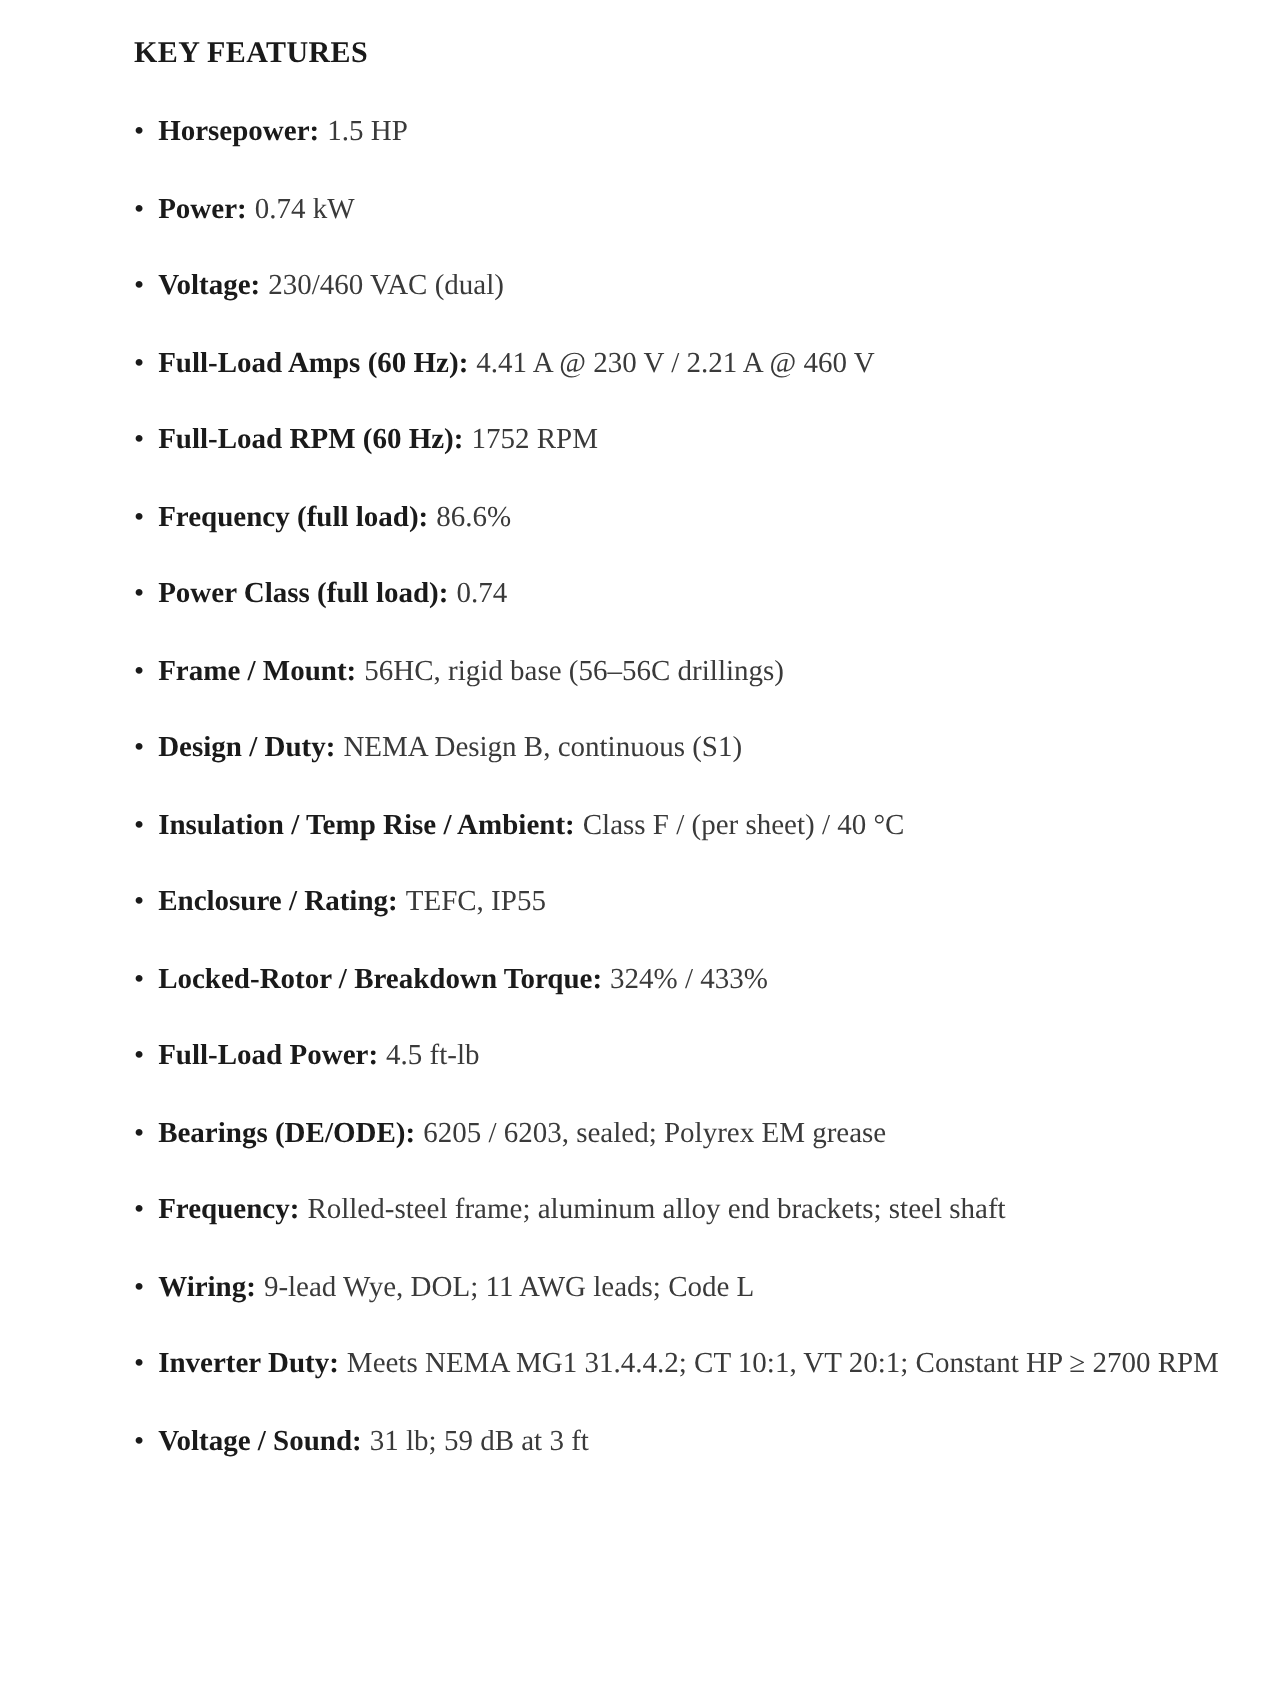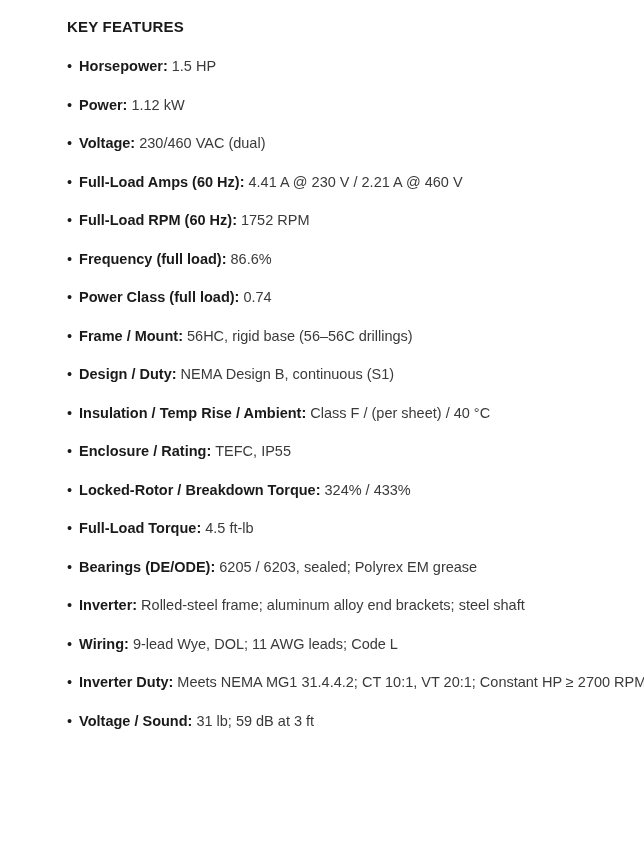--- a/index.html
+++ b/index.html
@@ -12,20 +12,21 @@
   body{
     width:644px;height:849px;
     background:var(--c-bg);
     font-family:"Liberation Sans", sans-serif;
     overflow:hidden;
   }
   .page{
     box-sizing:border-box;
     width:524px;height:849px;
     padding:19px 20px 0 67px;
+    font-family:Liberation Serif, serif;
   }
   .heading{
     font-size:15px;
     font-weight:700;
     color:var(--c-heading);
     line-height:16px;
     letter-spacing:.2px;
   }
   .features{
     margin-top:21px;
@@ -53,21 +54,21 @@
 <body>
 
 <div class="page">
   <div class="heading">KEY FEATURES</div>
   <div class="features">
   <div class="item">
     <span class="bullet">•</span><span class="label">Horsepower:</span><span class="value">1.5 HP</span>
   </div>
 
   <div class="item">
-    <span class="bullet">•</span><span class="label">Power:</span><span class="value">1.12 kW</span>
+    <span class="bullet">•</span><span class="label">Power:</span><span class="value">0.74 kW</span>
   </div>
 
   <div class="item">
     <span class="bullet">•</span><span class="label">Voltage:</span><span class="value">230/460 VAC (dual)</span>
   </div>
 
 
   <div class="item">
     <span class="bullet">•</span><span class="label">Full-Load Amps (60 Hz):</span><span class="value">4.41 A @ 230 V / 2.21 A @ 460 V</span>
   </div>
@@ -99,29 +100,29 @@
 
   <div class="item">
     <span class="bullet">•</span><span class="label">Enclosure / Rating:</span><span class="value">TEFC, IP55</span>
   </div>
 
   <div class="item">
     <span class="bullet">•</span><span class="label">Locked-Rotor / Breakdown Torque:</span><span class="value">324% / 433%</span>
   </div>
 
   <div class="item">
-    <span class="bullet">•</span><span class="label">Full-Load Torque:</span><span class="value">4.5 ft-lb</span>
+    <span class="bullet">•</span><span class="label">Full-Load Power:</span><span class="value">4.5 ft-lb</span>
   </div>
 
   <div class="item">
     <span class="bullet">•</span><span class="label">Bearings (DE/ODE):</span><span class="value">6205 / 6203, sealed; Polyrex EM grease</span>
   </div>
 
   <div class="item">
-    <span class="bullet">•</span><span class="label">Inverter:</span><span class="value">Rolled-steel frame; aluminum alloy end brackets; steel shaft</span>
+    <span class="bullet">•</span><span class="label">Frequency:</span><span class="value">Rolled-steel frame; aluminum alloy end brackets; steel shaft</span>
   </div>
 
   <div class="item">
     <span class="bullet">•</span><span class="label">Wiring:</span><span class="value">9-lead Wye, DOL; 11 AWG leads; Code L</span>
   </div>
 
   <div class="item">
     <span class="bullet">•</span><span class="label">Inverter Duty:</span><span class="value">Meets NEMA MG1 31.4.4.2; CT 10:1, VT 20:1; Constant HP ≥ 2700 RPM</span>
   </div>
 

